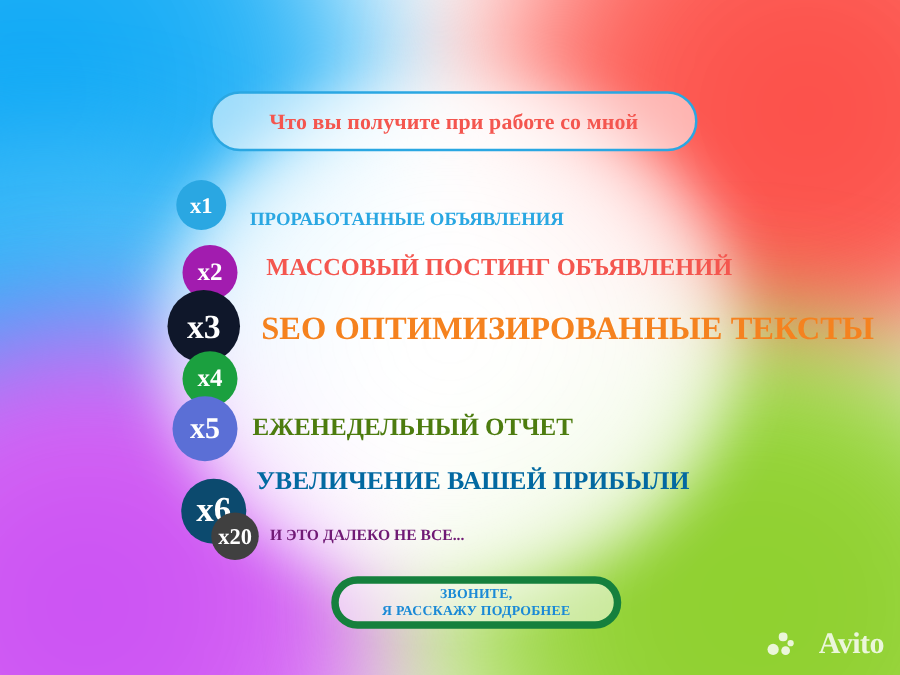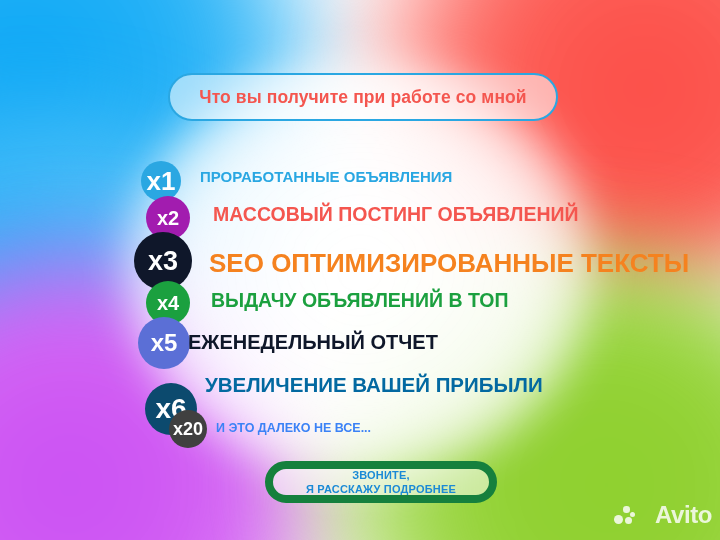--- a/index.html
+++ b/index.html
@@ -6,21 +6,21 @@
     margin: 0;
     padding: 0;
     background: #ffffff;
   }
   #canvas {
     position: relative;
     width: 720px;
     height: 540px;
     overflow: hidden;
     background: #ffffff;
-    font-family: Liberation Sans, sans-serif;
+    font-family: Liberation Serif, serif;
     -webkit-font-smoothing: antialiased;
   }
 
   
   .bg-layer {
     position: absolute;
     inset: 0;
     pointer-events: none;
   }
   .blob {
@@ -124,21 +124,21 @@
   }
 
   
   .cta-pill {
     position: absolute;
     left: 265px;
     top: 461px;
     width: 232px;
     height: 42px;
     box-sizing: border-box;
-    border: 8px solid #15803d;
+    border: 6px solid #15803d;
     border-radius: 22px;
     background: rgba(255,255,255,0.5);
     display: flex;
     flex-direction: column;
     align-items: center;
     justify-content: center;
   }
   .cta-line {
     color: #1b8ad6;
     font-size: 11px;
@@ -189,34 +189,33 @@
     <div class="blob blob-purple"></div>
     <div class="blob blob-green"></div>
     <div class="bg-white-core"></div>
   </div>
 
   <div class="title-pill">
     <span class="title-pill-text">Что вы получите при работе со мной</span>
   </div>
 
   <div class="rows">
-      <div class="badge" style="left: 141px; top: 161px; width: 40px; height: 40px; background: rgb(42, 167, 226); font-size: 26px; z-index: 10;">x1</div>
+      <div class="badge" style="left: 141px; top: 144px; width: 40px; height: 40px; background: rgb(42, 167, 226); font-size: 18px; z-index: 10;">x1</div>
       <div class="row-label" style="left: 200px; top: 169px; color: rgb(42, 167, 226); font-size: 15px; z-index: 30;">ПРОРАБОТАННЫЕ ОБЪЯВЛЕНИЯ</div>
       <div class="badge" style="left: 146px; top: 196px; width: 44px; height: 44px; background: #a21caf; font-size: 20px; z-index: 11;">x2</div>
       <div class="row-label" style="left: 213px; top: 205px; color: rgb(244, 86, 79); font-size: 19.5px; z-index: 31;">МАССОВЫЙ ПОСТИНГ ОБЪЯВЛЕНИЙ</div>
       <div class="badge" style="left: 134px; top: 232px; width: 58px; height: 58px; background: #0f172a; font-size: 27px; z-index: 12;">x3</div>
       <div class="row-label" style="left: 209px; top: 250px; color: rgb(245, 130, 31); font-size: 26px; z-index: 32;">SEO ОПТИМИЗИРОВАННЫЕ ТЕКСТЫ</div>
       <div class="badge" style="left: 146px; top: 281px; width: 44px; height: 44px; background: rgb(27, 160, 63); font-size: 20px; z-index: 13;">x4</div>
-      <div class="row-label" style="left: 211px; top: 291px; color: rgb(27, 160, 63); font-size: 19.5px; z-index: 33;">ВЫДАЧУ ОБЪЯВЛЕНИЙ В ТОП</div>
       <div class="badge" style="left: 138px; top: 317px; width: 52px; height: 52px; background: rgb(91, 111, 214); font-size: 24px; z-index: 14;">x5</div>
-      <div class="row-label" style="left: 188px; top: 332px; color: #0f172a; font-size: 20px; z-index: 34;">ЕЖЕНЕДЕЛЬНЫЙ ОТЧЕТ</div>
+      <div class="row-label" style="left: 202px; top: 332px; color: #4d7c0f; font-size: 20px; z-index: 34;">ЕЖЕНЕДЕЛЬНЫЙ ОТЧЕТ</div>
       <div class="badge" style="left: 145px; top: 383px; width: 52px; height: 52px; background: #0c4a6e; font-size: 28px; z-index: 15;">x6</div>
       <div class="row-label" style="left: 205px; top: 375px; color: #0369a1; font-size: 20.5px; z-index: 35;">УВЕЛИЧЕНИЕ ВАШЕЙ ПРИБЫЛИ</div>
       <div class="badge" style="left: 169px; top: 410px; width: 38px; height: 38px; background: #404040; font-size: 18px; z-index: 16;">x20</div>
-      <div class="row-label" style="left: 216px; top: 422px; color: #3b82f6; font-size: 12.5px; z-index: 36;">И ЭТО ДАЛЕКО НЕ ВСЕ...</div>
+      <div class="row-label" style="left: 216px; top: 422px; color: #701a75; font-size: 12.5px; z-index: 36;">И ЭТО ДАЛЕКО НЕ ВСЕ...</div>
     </div>
 
   <div class="cta-pill">
     <span class="cta-line">ЗВОНИТЕ,</span>
     <span class="cta-line">Я РАССКАЖУ ПОДРОБНЕЕ</span>
   </div>
 
   <div class="avito">
     <span class="avito-dots">
       <i class="d1"></i>

